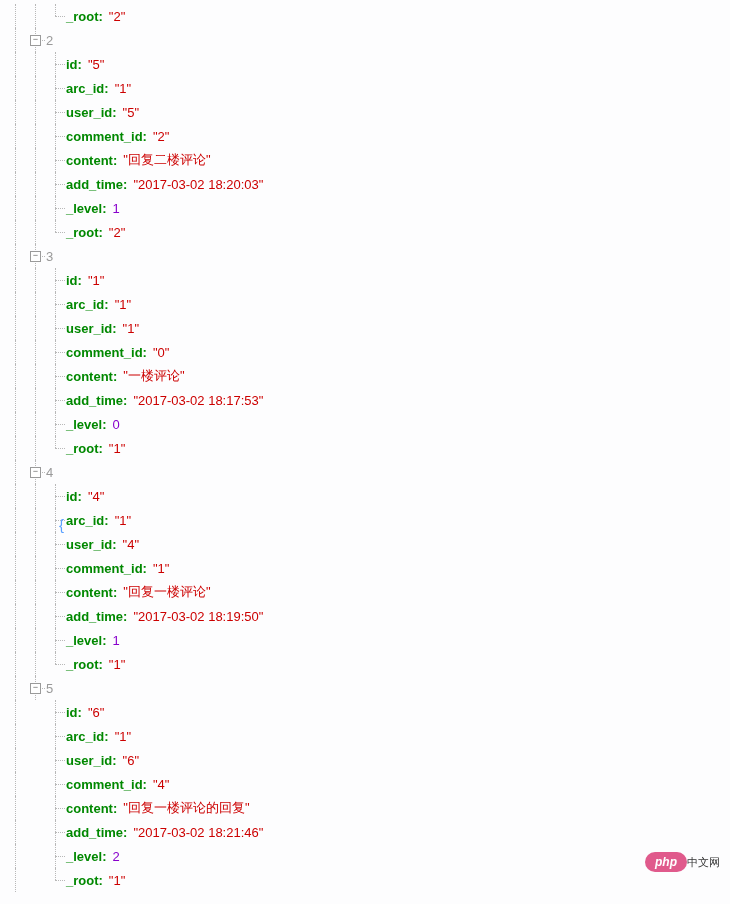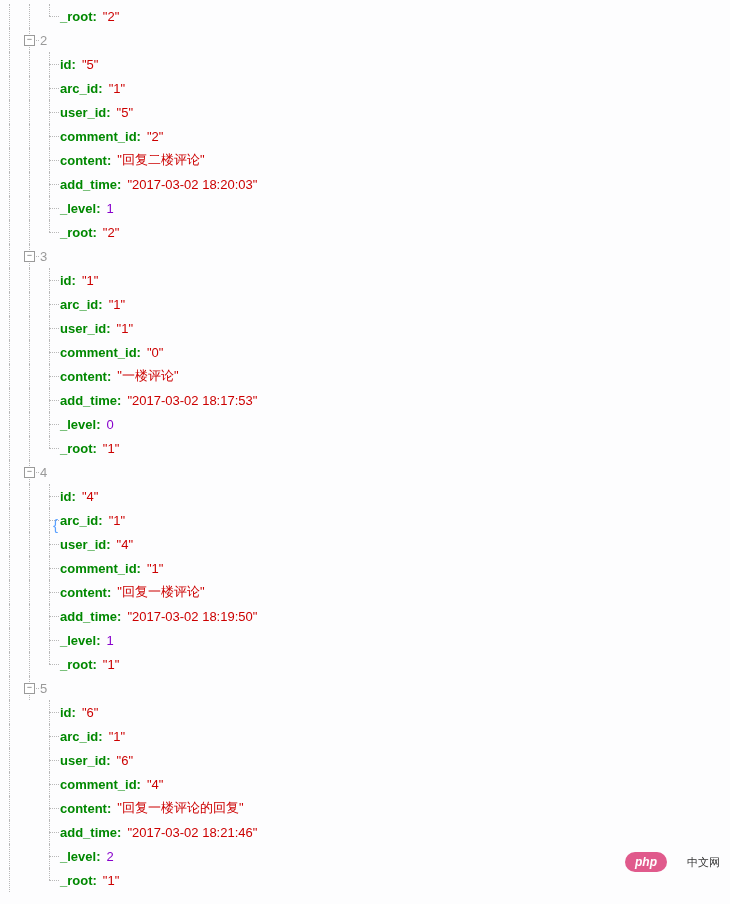--- a/index.html
+++ b/index.html
@@ -9,21 +9,21 @@
     }
     body {
       font-family: Verdana, Arial, sans-serif;
       font-size: 13px;
       background: #fdfdfe;
       padding: 4px 0;
       width: 730px;
       position: relative;
     }
     .tree-container {
-      padding-left: 0;
+      padding-left: 6px;
     }
     .node-row {
       display: flex;
       align-items: center;
       height: 24px;
       position: relative;
     }
     .guide {
       width: 20px;
       height: 24px;
@@ -125,21 +125,21 @@
       color: #5aa0ff;
       font-size: 15px;
       font-weight: normal;
     }
     .watermark {
       position: absolute;
       right: 10px;
       bottom: 24px;
       display: flex;
       align-items: center;
-      gap: 20px;
+      gap: 0;
     }
     .php-badge {
       background: #e05a8c;
       color: #fff;
       font-weight: bold;
       font-style: italic;
       font-size: 12px;
       padding: 3px 10px;
       border-radius: 12px;
       font-family: Arial;

